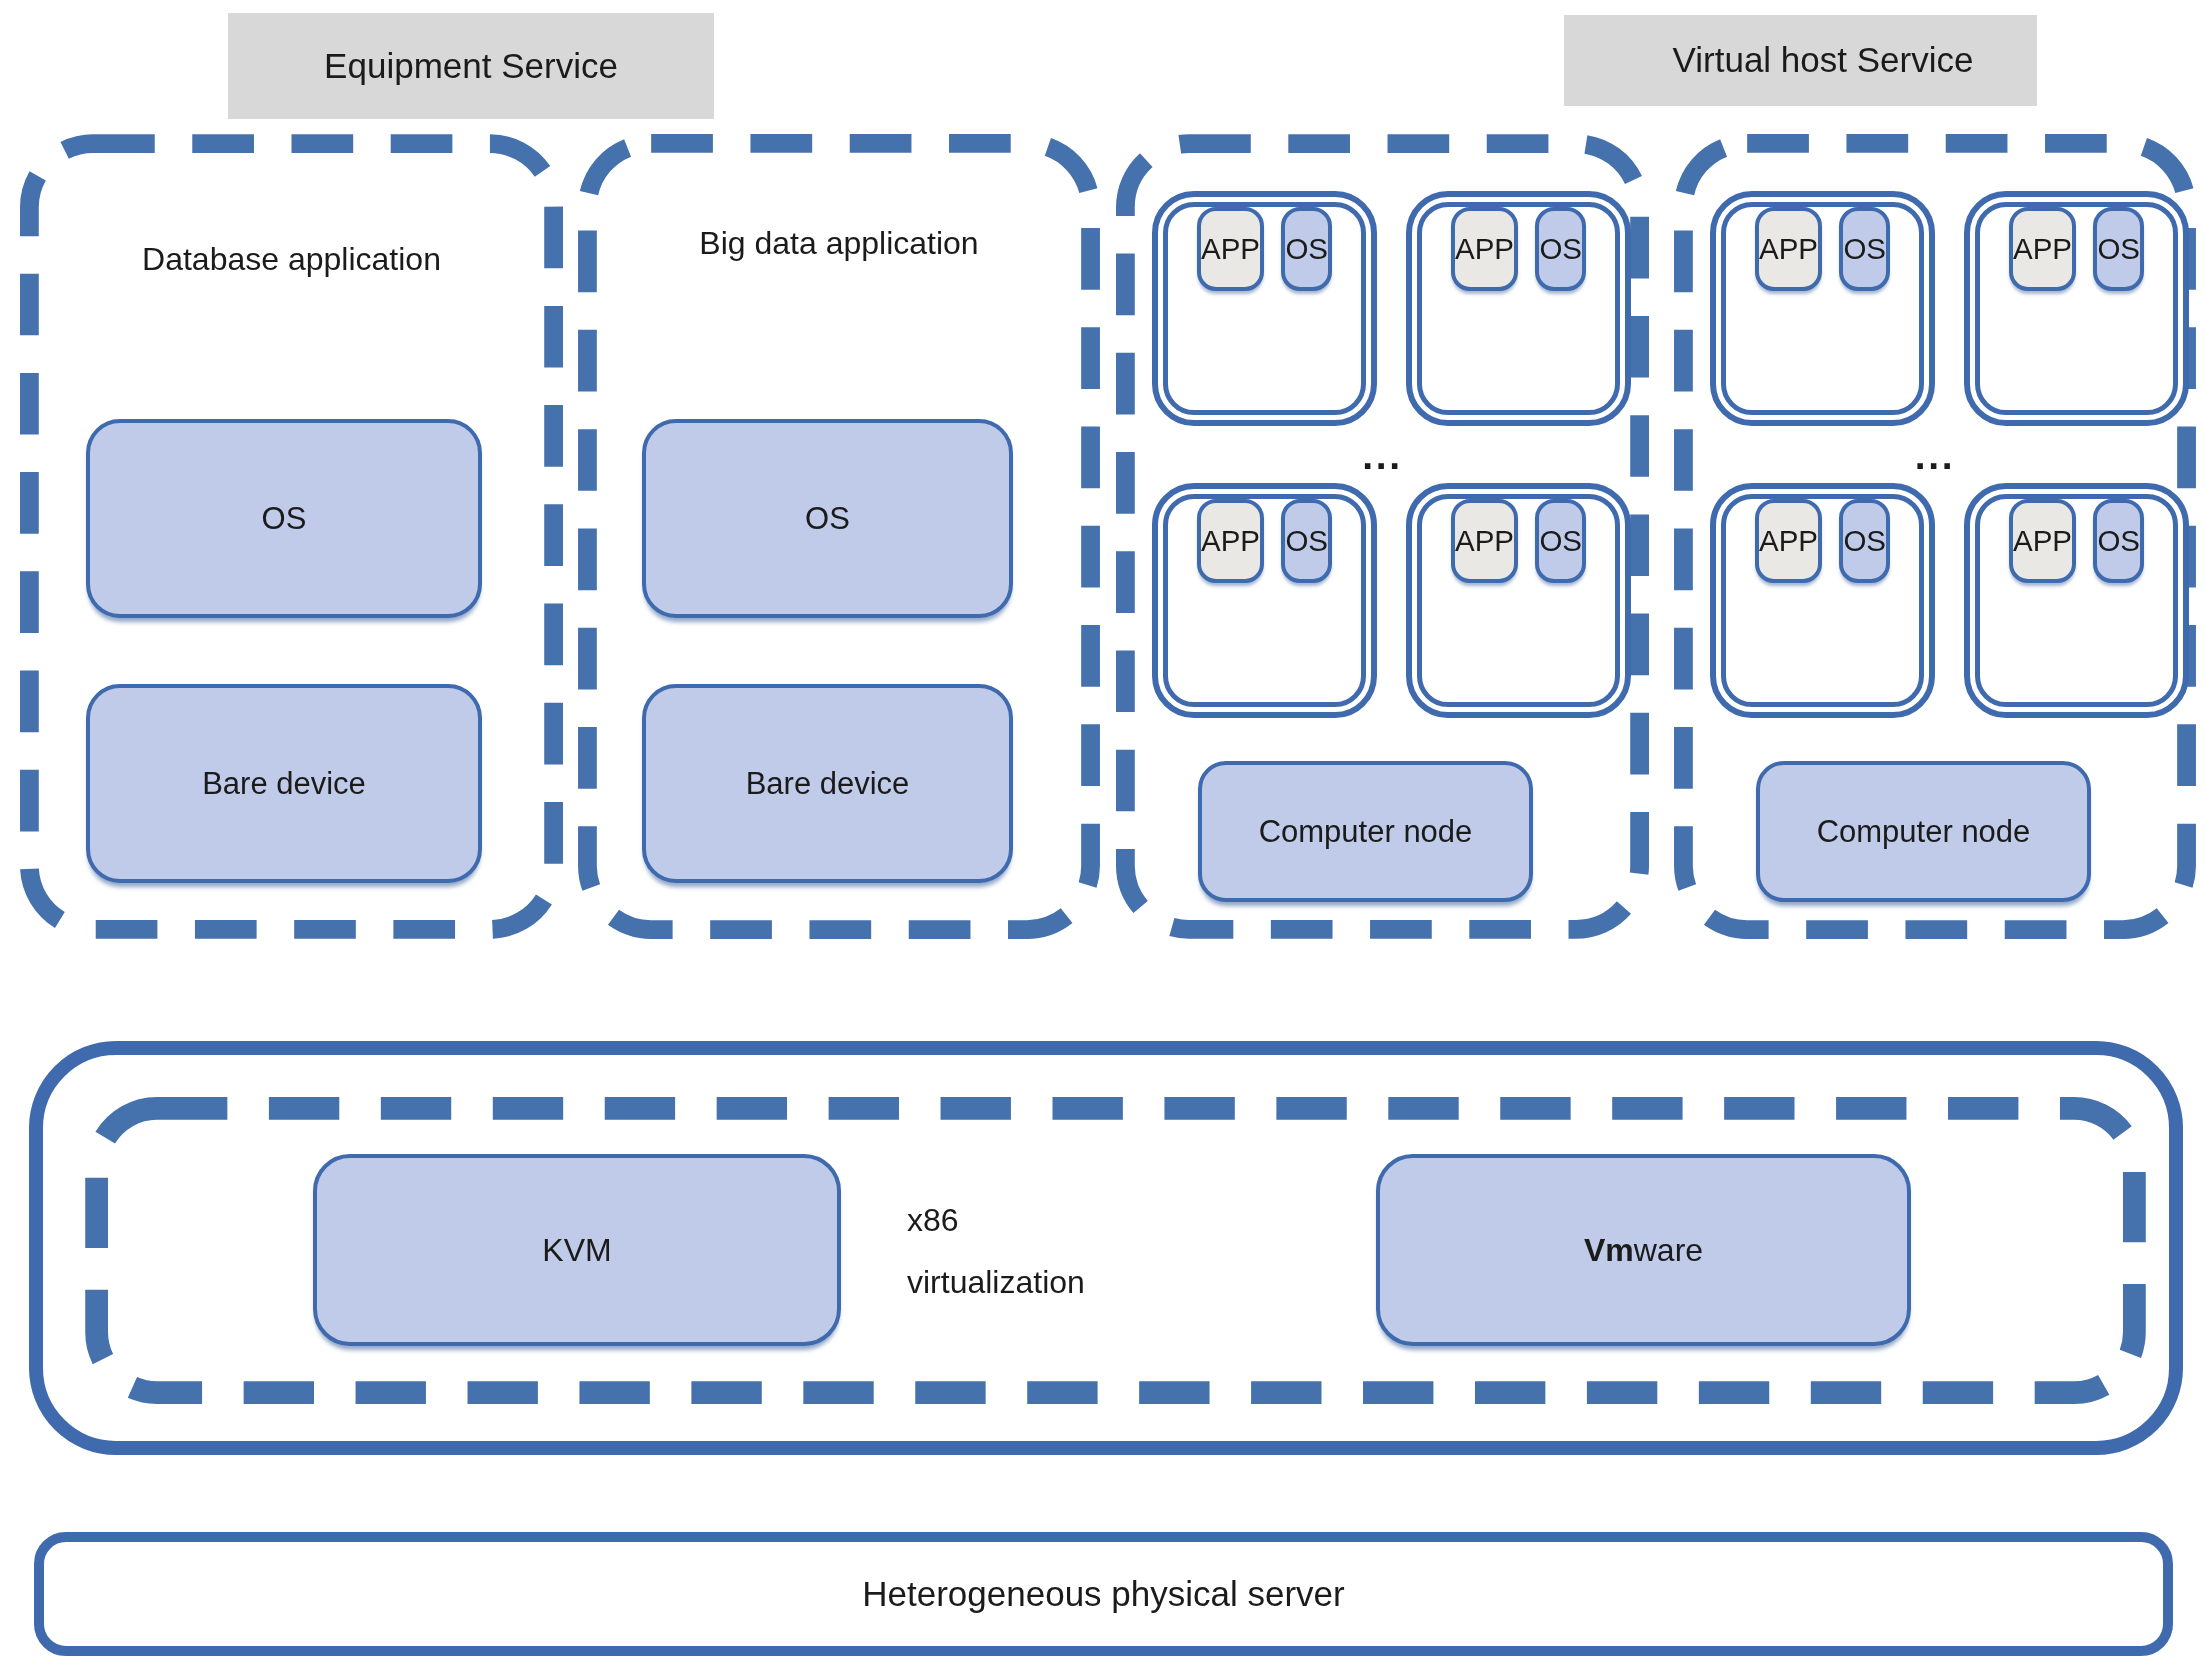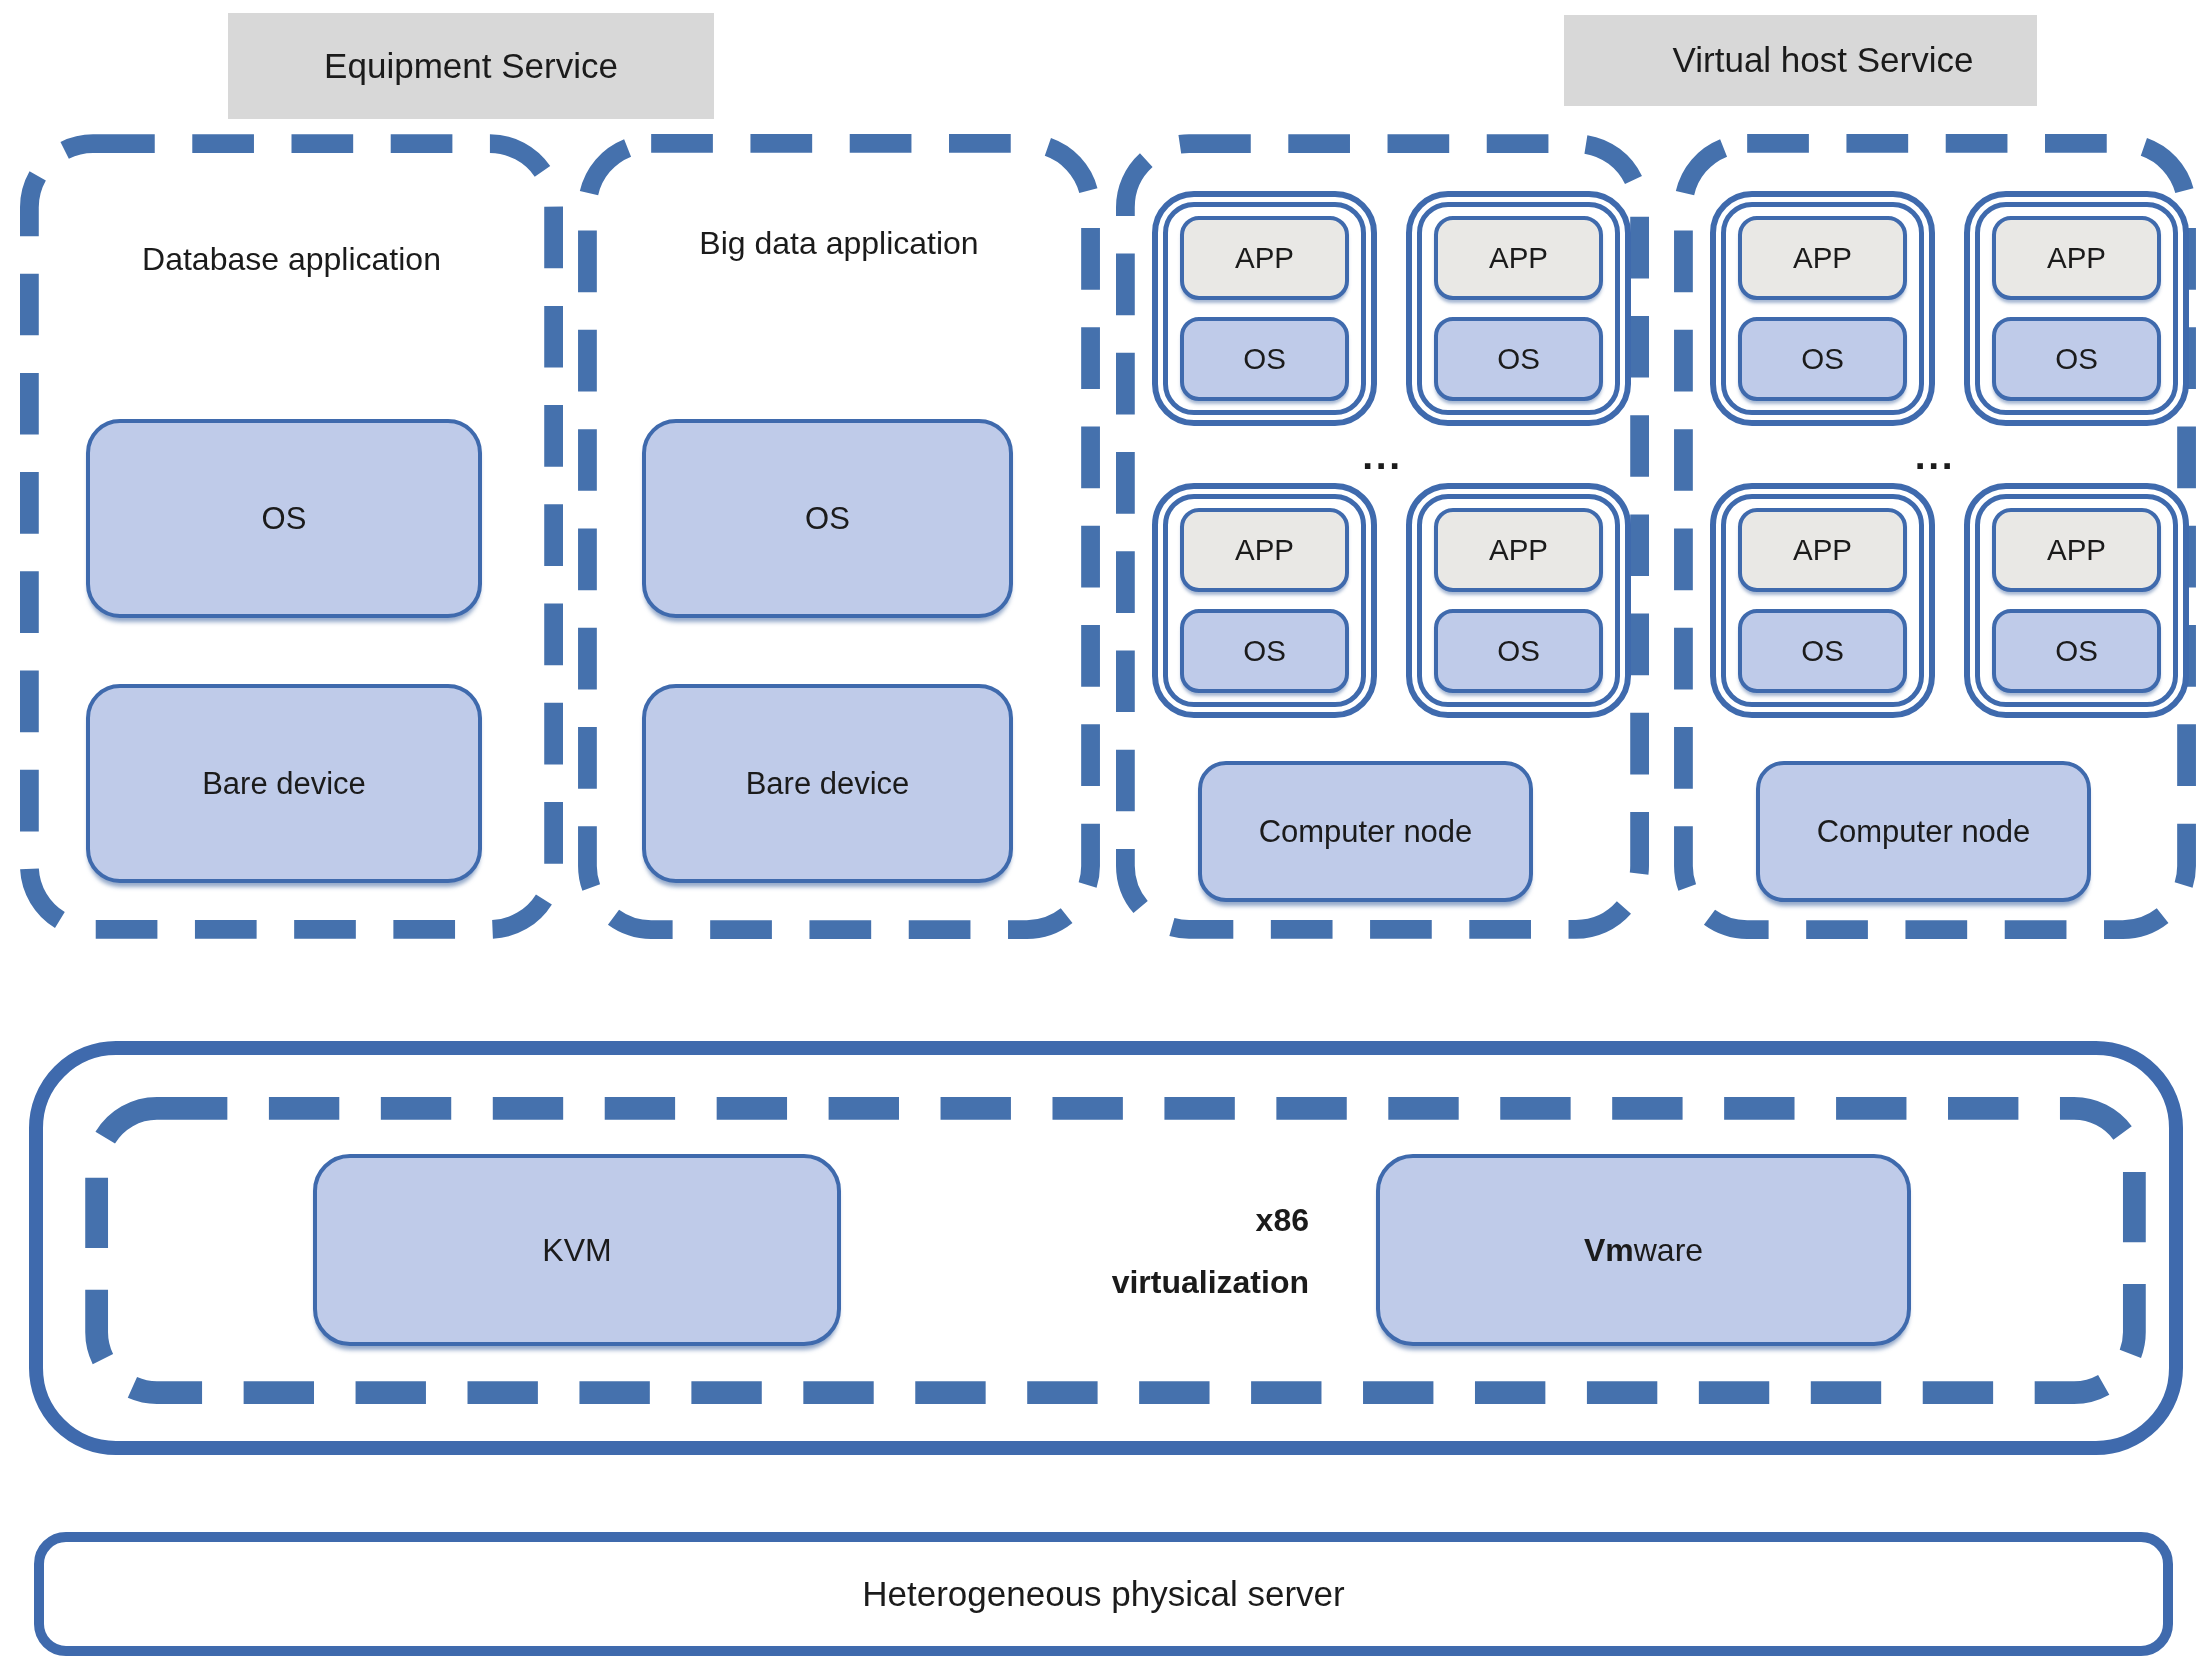--- a/index.html
+++ b/index.html
@@ -41,21 +41,21 @@
     box-shadow:0 6px 4.7px -2px rgba(58,96,156,.55);}
   .os-big,.bare-big{left:66px;width:396px;height:199px;}
   .g2 .os-big,.g2 .bare-big{left:64px;width:371px;}
   .os-big{top:285px;}
   .bare-big{top:550px;}
 
   
   .vm{position:absolute;width:225px;height:235px;border:6px solid var(--border-blue);
     border-radius:42px;padding:5.4px;background:#fff;}
   .vm-ring{width:100%;height:100%;border:5.4px solid var(--border-blue);border-radius:31px;
-    display:flex;flex-direction:column;justify-content:center;gap:17.4px;padding:0 12px;}
+    display:flex;flex-direction:row;justify-content:center;gap:17.4px;padding:0 12px;}
   .chip{height:84px;border:4px solid var(--border-blue);border-radius:19px;
     display:flex;align-items:center;justify-content:center;font-size:29.5px;
     box-shadow:0 4px 3.4px -1.3px rgba(58,96,156,.45);}
   .chip-app{background:var(--fill-gray);}
   .chip-os{background:var(--fill-blue);}
   .vm-r1c1{left:36px;top:57px;}
   .vm-r1c2{left:290px;top:57px;}
   .vm-r2c1{left:36px;top:349px;}
   .vm-r2c2{left:290px;top:349px;}
 
@@ -64,22 +64,22 @@
 
   .node{left:82px;top:627px;width:335px;height:141px;border-radius:28px;}
 
   
   .hyper-outer{position:absolute;left:29px;top:1041px;width:2154px;height:414px;
     border:14.8px solid var(--border-blue);border-radius:87px;background:#fff;}
   .hyper-dashed{position:absolute;left:42px;top:42px;width:2061px;height:307px;}
   .kvm-box{left:228px;top:57px;width:528px;height:192px;border-radius:37px;font-size:32px;}
   .vmware-box{left:1291px;top:57px;width:535px;height:192px;border-radius:37px;font-size:32px;}
   .x86-label{position:absolute;left:822px;top:67px;width:402px;height:174px;
-    display:flex;flex-direction:column;align-items:flex-end;justify-content:center;
-    gap:25px;font-size:32px;font-weight:bold;}
+    display:flex;flex-direction:column;align-items:flex-start;justify-content:center;
+    gap:25px;font-size:32px;}
   .bold{font-weight:bold;}
 
   
   .server-bar{position:absolute;left:34px;top:1532px;width:2139px;height:124px;
     border:10.7px solid var(--border-blue);border-radius:32px;background:#fff;
     display:flex;align-items:center;justify-content:center;font-size:35px;}
 </style>
 </head>
 <body>
 

